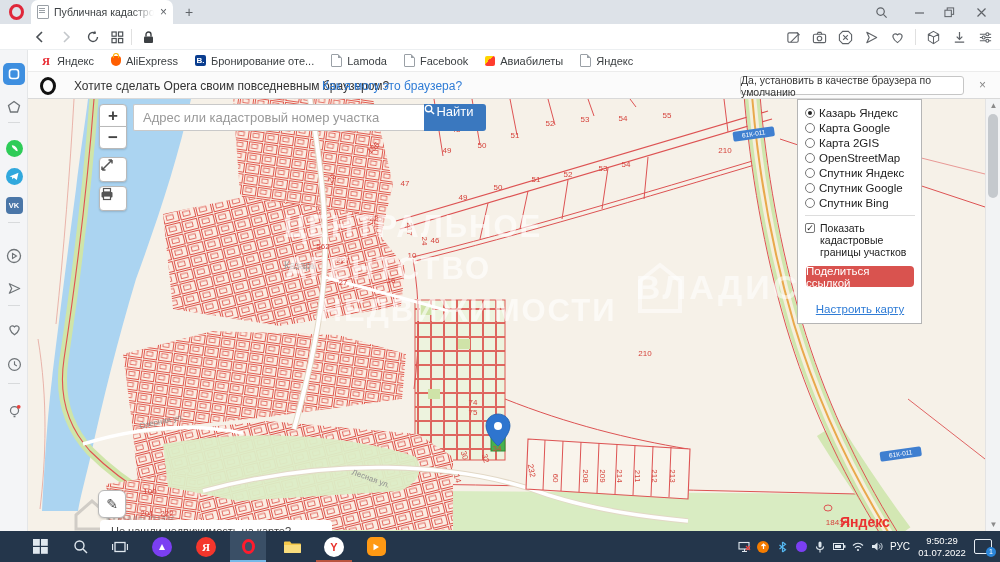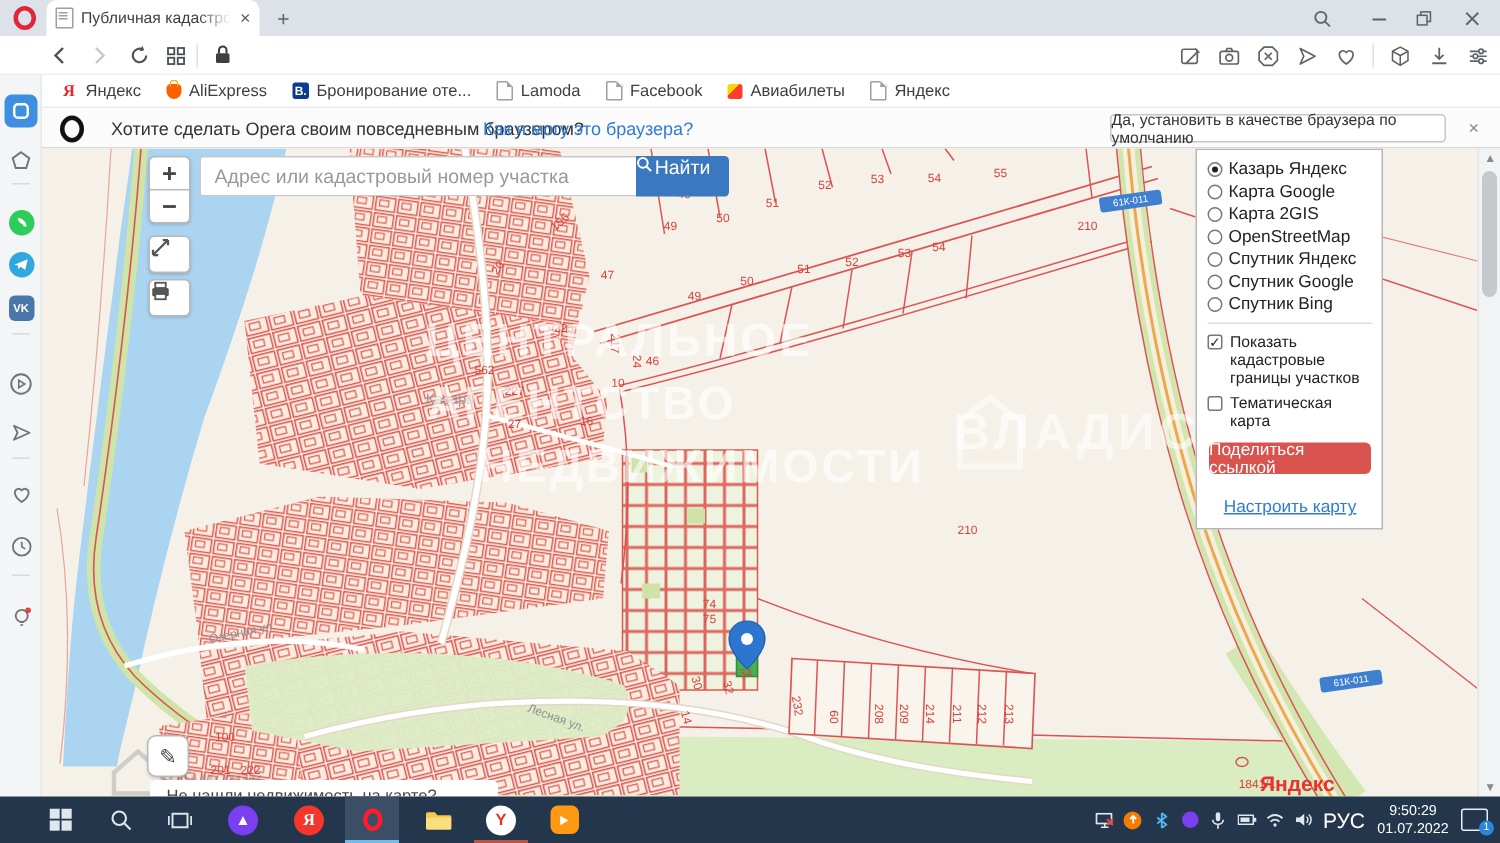--- a/index.html
+++ b/index.html
@@ -88,21 +88,21 @@
   #vthumb{position:absolute;left:2px;top:15px;width:10px;height:84px;background:#c5c9cd;border-radius:5px;}
   .sarr{position:absolute;left:0;width:15px;text-align:center;font-size:8px;color:#8a8a8a;}
   
   #taskbar{position:absolute;left:0;top:531px;width:1000px;height:31px;background:#24364b;}
   .tb-app{position:absolute;top:0;width:36px;height:31px;display:flex;align-items:center;justify-content:center;}
   .tb-app.active{background:#3a4f66;box-shadow:inset 0 -2px 0 #76b9e8;}
   .tb-app.running{box-shadow:inset 0 -2px 0 #b9543f;}
   .circ{border-radius:50%;display:flex;align-items:center;justify-content:center;}
   #tray{position:absolute;right:0;top:0;height:31px;display:flex;align-items:center;gap:6px;padding-right:8px;}
   .tri{width:13px;height:13px;display:flex;align-items:center;justify-content:center;}
-  #lang{color:#fff;font-size:14px;}
+  #lang{color:#fff;font-size:10px;}
   #clock{color:#fff;font-size:9.5px;text-align:center;line-height:1.2;width:52px;}
   #tnotif{position:relative;width:16px;height:13px;border:1px solid #e8eef4;border-radius:2px;}
   #tnotif .bdg{position:absolute;right:-5px;bottom:-4px;width:10px;height:10px;border-radius:50%;background:#2b86d9;color:#fff;font-size:7px;line-height:10px;text-align:center;}
 </style>
 </head>
 <body>
 
 <div id="tabbar">
   <div class="opera-ring"></div>
   <div class="tab">
@@ -541,24 +541,20 @@
           <span class="radio"></span>
           <span>Спутник Bing</span>
         </div>
       </div>
     <hr>
     <div id="checks">
         <div class="crow">
           <span class="cb">✓</span>
           <span>Показать кадастровые границы участков</span>
         </div>
-        <div class="crow">
-          <span class="cb"></span>
-          <span>Тематическая карта</span>
-        </div>
       </div>
     <div id="sharebtn">Поделиться ссылкой</div>
     <a id="cfglink" href="#">Настроить карту</a>
   </div>
 
   <div id="tooltip">Не нашли недвижимость на карте?</div>
   <div id="attr">Яндекс</div>
 </div>
 
 <div id="vscroll">

